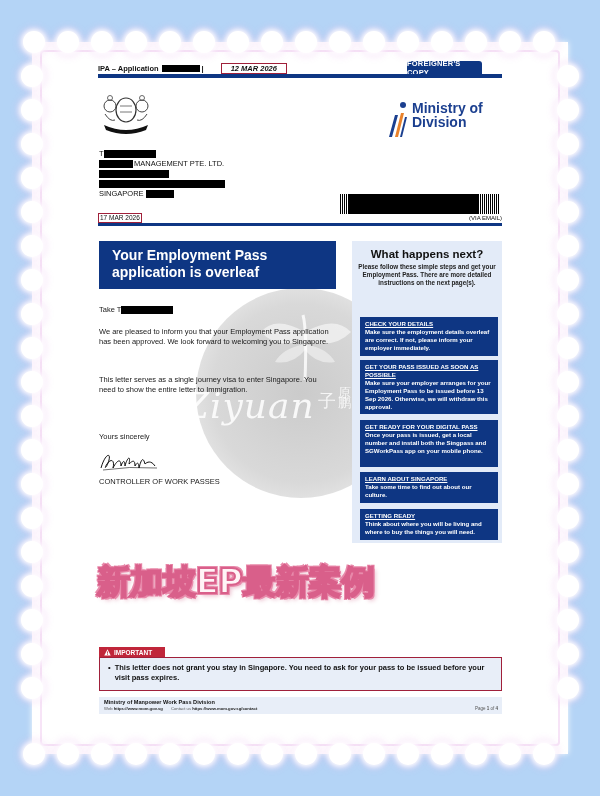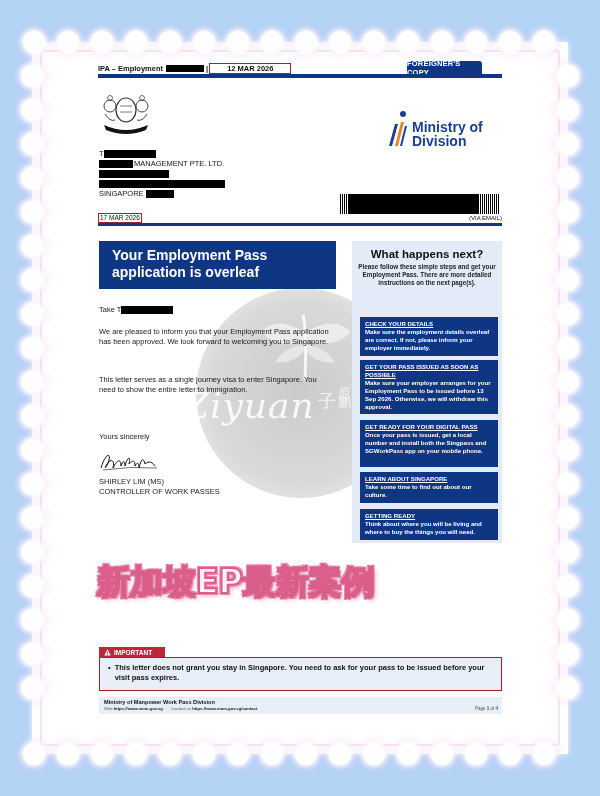--- a/index.html
+++ b/index.html
@@ -32,35 +32,35 @@
     }
     .doc { position: absolute; left: 0; top: 0; width: 600px; height: 796px; }
 
     
     .top-line {
       position: absolute; left: 98px; top: 61px; width: 404px; height: 14px;
       font-size: 7.5px; font-weight: bold; color: #111;
       display: flex; align-items: center;
     }
     .top-line .redact { display:inline-block; background:#000; width:38px; height:7px; margin:0 2px 0 3px; }
-    .top-line .date-box { border: 1px solid #a0203a; padding: 0 17px; margin-left: 1px; }
+    .top-line .date-box { border: 1px solid #a0203a; padding: 0 9px; margin-left: 17px; font-style: italic; }
     .copy-tab {
       position: absolute; left: 407px; top: 61px; width: 75px; height: 13px;
       background: #0e3683; color: #fff; font-size: 7.5px; font-weight: bold;
       display: flex; align-items: center; justify-content: center; letter-spacing: 0.2px;
       border-radius: 3px 3px 0 0;
     }
     .top-bar { position: absolute; left: 98px; top: 74px; width: 404px; height: 4px; background: #0e3683; }
 
     .crest {
       position: absolute; left: 100px; top: 92px; width: 52px; height: 42px;
     }
     .mom-logo {
-      position: absolute; left: 386px; top: 108px; width: 105px; height: 40px;
-      display: flex; align-items: flex-end;
+      position: absolute; left: 386px; top: 101px; width: 105px; height: 40px;
+      display: flex; align-items: flex-start;
     }
     .mom-mark { width: 22px; height: 38px; margin-right: 4px; }
     .mom-text { font-size: 14px; font-weight: bold; color: #1b3f8f; line-height: 14px; }
 
     
     .address { position: absolute; left: 99px; top: 149px; font-size: 7.5px; color: #111; line-height: 10px; }
     .address .line { height: 10px; display: flex; align-items: center; }
     .redact-block { display:inline-block; background:#000; height:8px; }
     .barcode {
       position: absolute; left: 340px; top: 194px; width: 160px; height: 20px;
@@ -228,21 +228,21 @@
     <div class="dot" style="left: 557px; top: 609px;"></div>
     <div class="dot" style="left: 21px; top: 643px;"></div>
     <div class="dot" style="left: 557px; top: 643px;"></div>
     <div class="dot" style="left: 21px; top: 677px;"></div>
     <div class="dot" style="left: 557px; top: 677px;"></div>
   </div>
 
 <div class="doc">
 
   <div class="top-line">
-    <span>IPA – Employment</span>
+    <span>IPA – Application</span>
     <span class="redact"></span>|
     <span class="date-box">12 MAR 2026</span>
   </div>
   <div class="copy-tab">FOREIGNER'S COPY</div>
   <div class="top-bar"></div>
 
   <svg class="crest" viewBox="0 0 52 42">
     <ellipse cx="26" cy="18" rx="10" ry="12" fill="none" stroke="#333" stroke-width="1.2"></ellipse>
     <path d="M20 14 h12 M20 20 h12" stroke="#555" stroke-width="0.8"></path>
     <circle cx="10" cy="14" r="6" fill="none" stroke="#444" stroke-width="1"></circle>
@@ -320,21 +320,20 @@
   <div class="body-text p1">We are pleased to inform you that your Employment Pass application has been approved. We look forward to welcoming you to Singapore.</div>
   <div class="body-text p2">This letter serves as a single journey visa to enter Singapore. You need to show the entire letter to Immigration.</div>
   <div class="body-text sincerely">Yours sincerely</div>
 
   <svg class="signature" viewBox="0 0 62 24">
     <path d="M2 18 C6 4 12 2 10 10 C8 18 4 20 8 14 C12 8 16 10 14 18 C18 10 22 8 22 16 C24 10 26 10 26 16 C28 8 32 4 30 14 C34 10 36 10 36 16 C38 12 40 12 40 18 C42 10 44 6 46 14 C48 12 52 10 56 16" stroke="#111" stroke-width="1" fill="none"></path>
     <path d="M4 20 Q30 16 58 18" stroke="#111" stroke-width="0.6" fill="none"></path>
   </svg>
 
   <div class="body-text signer">
-    <div>SHIRLEY LIM (MS)</div>
     <div>CONTROLLER OF WORK PASSES</div>
   </div>
 
   <div class="side">
     <h2>What happens next?</h2>
     <div class="intro">Please follow these simple steps and get your Employment Pass. There are more detailed instructions on the next page(s).</div>
 
     <div class="step step-1">
       <span class="head">CHECK YOUR DETAILS</span>
       <span>Make sure the employment details overleaf are correct. If not, please inform your employer immediately.</span>

